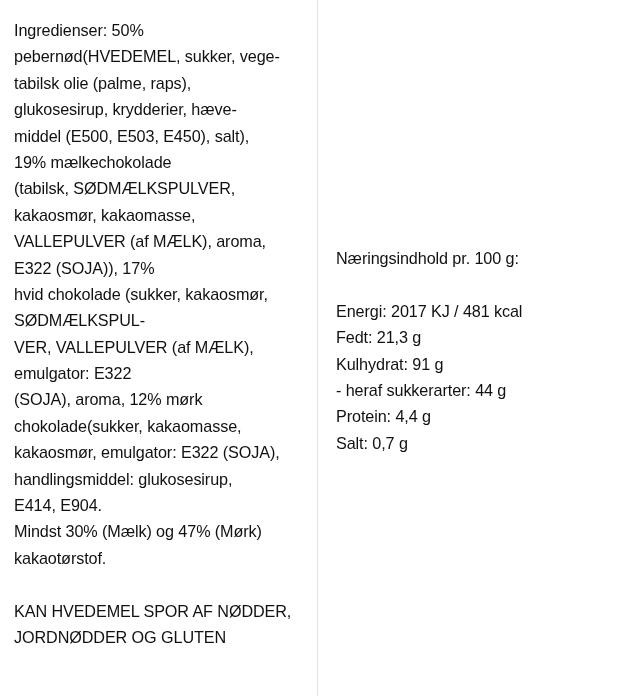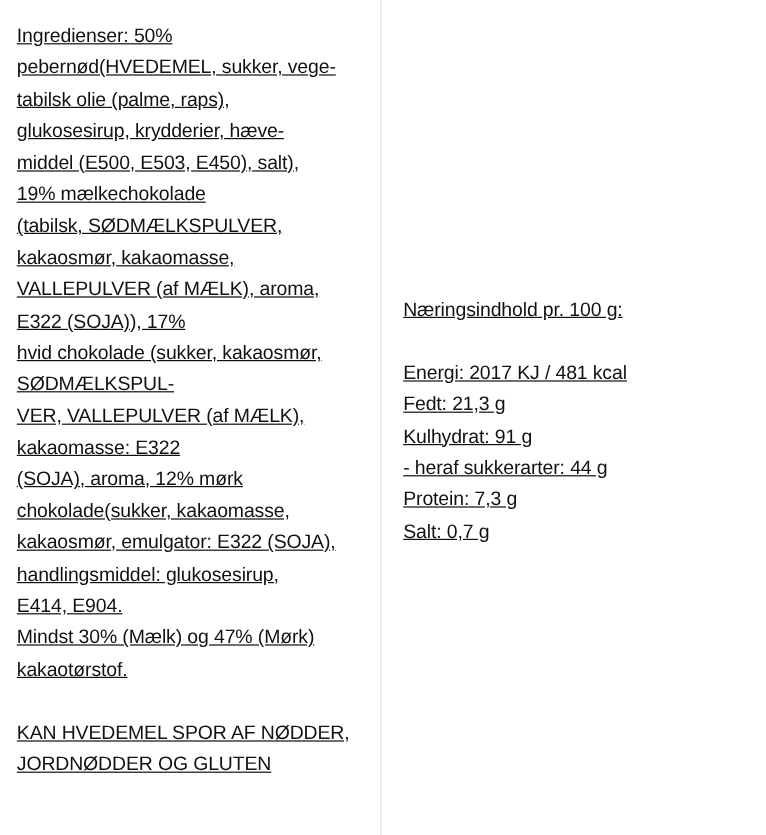--- a/index.html
+++ b/index.html
@@ -36,21 +36,20 @@
       box-sizing: border-box;
       padding: 0 0 0 18px;
       position: relative;
     }
     .line {
       font-size: 16.2px;
       line-height: 26.4px;
       height: 26.4px;
       white-space: nowrap;
       letter-spacing: -0.1px;
-      text-decoration: underline;
     }
     .blank {
       height: 26.4px;
     }
     .nutrition {
       position: absolute;
       top: 245px;
       left: 18px;
     }
   </style>
@@ -65,38 +64,38 @@
     <div class="line">glukosesirup, krydderier, hæve-</div>
     <div class="line">middel (E500, E503, E450), salt),</div>
     <div class="line">19% mælkechokolade</div>
     <div class="line">(tabilsk, SØDMÆLKSPULVER,</div>
     <div class="line">kakaosmør, kakaomasse,</div>
     <div class="line">VALLEPULVER (af MÆLK), aroma,</div>
     <div class="line">E322 (SOJA)), 17%</div>
     <div class="line">hvid chokolade (sukker, kakaosmør,</div>
     <div class="line">SØDMÆLKSPUL-</div>
     <div class="line">VER, VALLEPULVER (af MÆLK),</div>
-    <div class="line">kakaomasse: E322</div>
+    <div class="line">emulgator: E322</div>
     <div class="line">(SOJA), aroma, 12% mørk</div>
     <div class="line">chokolade(sukker, kakaomasse,</div>
     <div class="line">kakaosmør, emulgator: E322 (SOJA),</div>
     <div class="line">handlingsmiddel: glukosesirup,</div>
     <div class="line">E414, E904.</div>
     <div class="line">Mindst 30% (Mælk) og 47% (Mørk)</div>
     <div class="line">kakaotørstof.</div>
     <div class="blank"></div>
     <div class="line">KAN HVEDEMEL SPOR AF NØDDER,</div>
     <div class="line">JORDNØDDER OG GLUTEN</div>
   </div>
 
   <div class="col-right">
     <div class="nutrition">
       <div class="line">Næringsindhold pr. 100 g:</div>
       <div class="blank"></div>
       <div class="line">Energi: 2017 KJ / 481 kcal</div>
       <div class="line">Fedt: 21,3 g</div>
       <div class="line">Kulhydrat: 91 g</div>
       <div class="line">- heraf sukkerarter: 44 g</div>
-      <div class="line">Protein: 7,3 g</div>
+      <div class="line">Protein: 4,4 g</div>
       <div class="line">Salt: 0,7 g</div>
     </div>
   </div>
 </div>
 
 </body></html>

